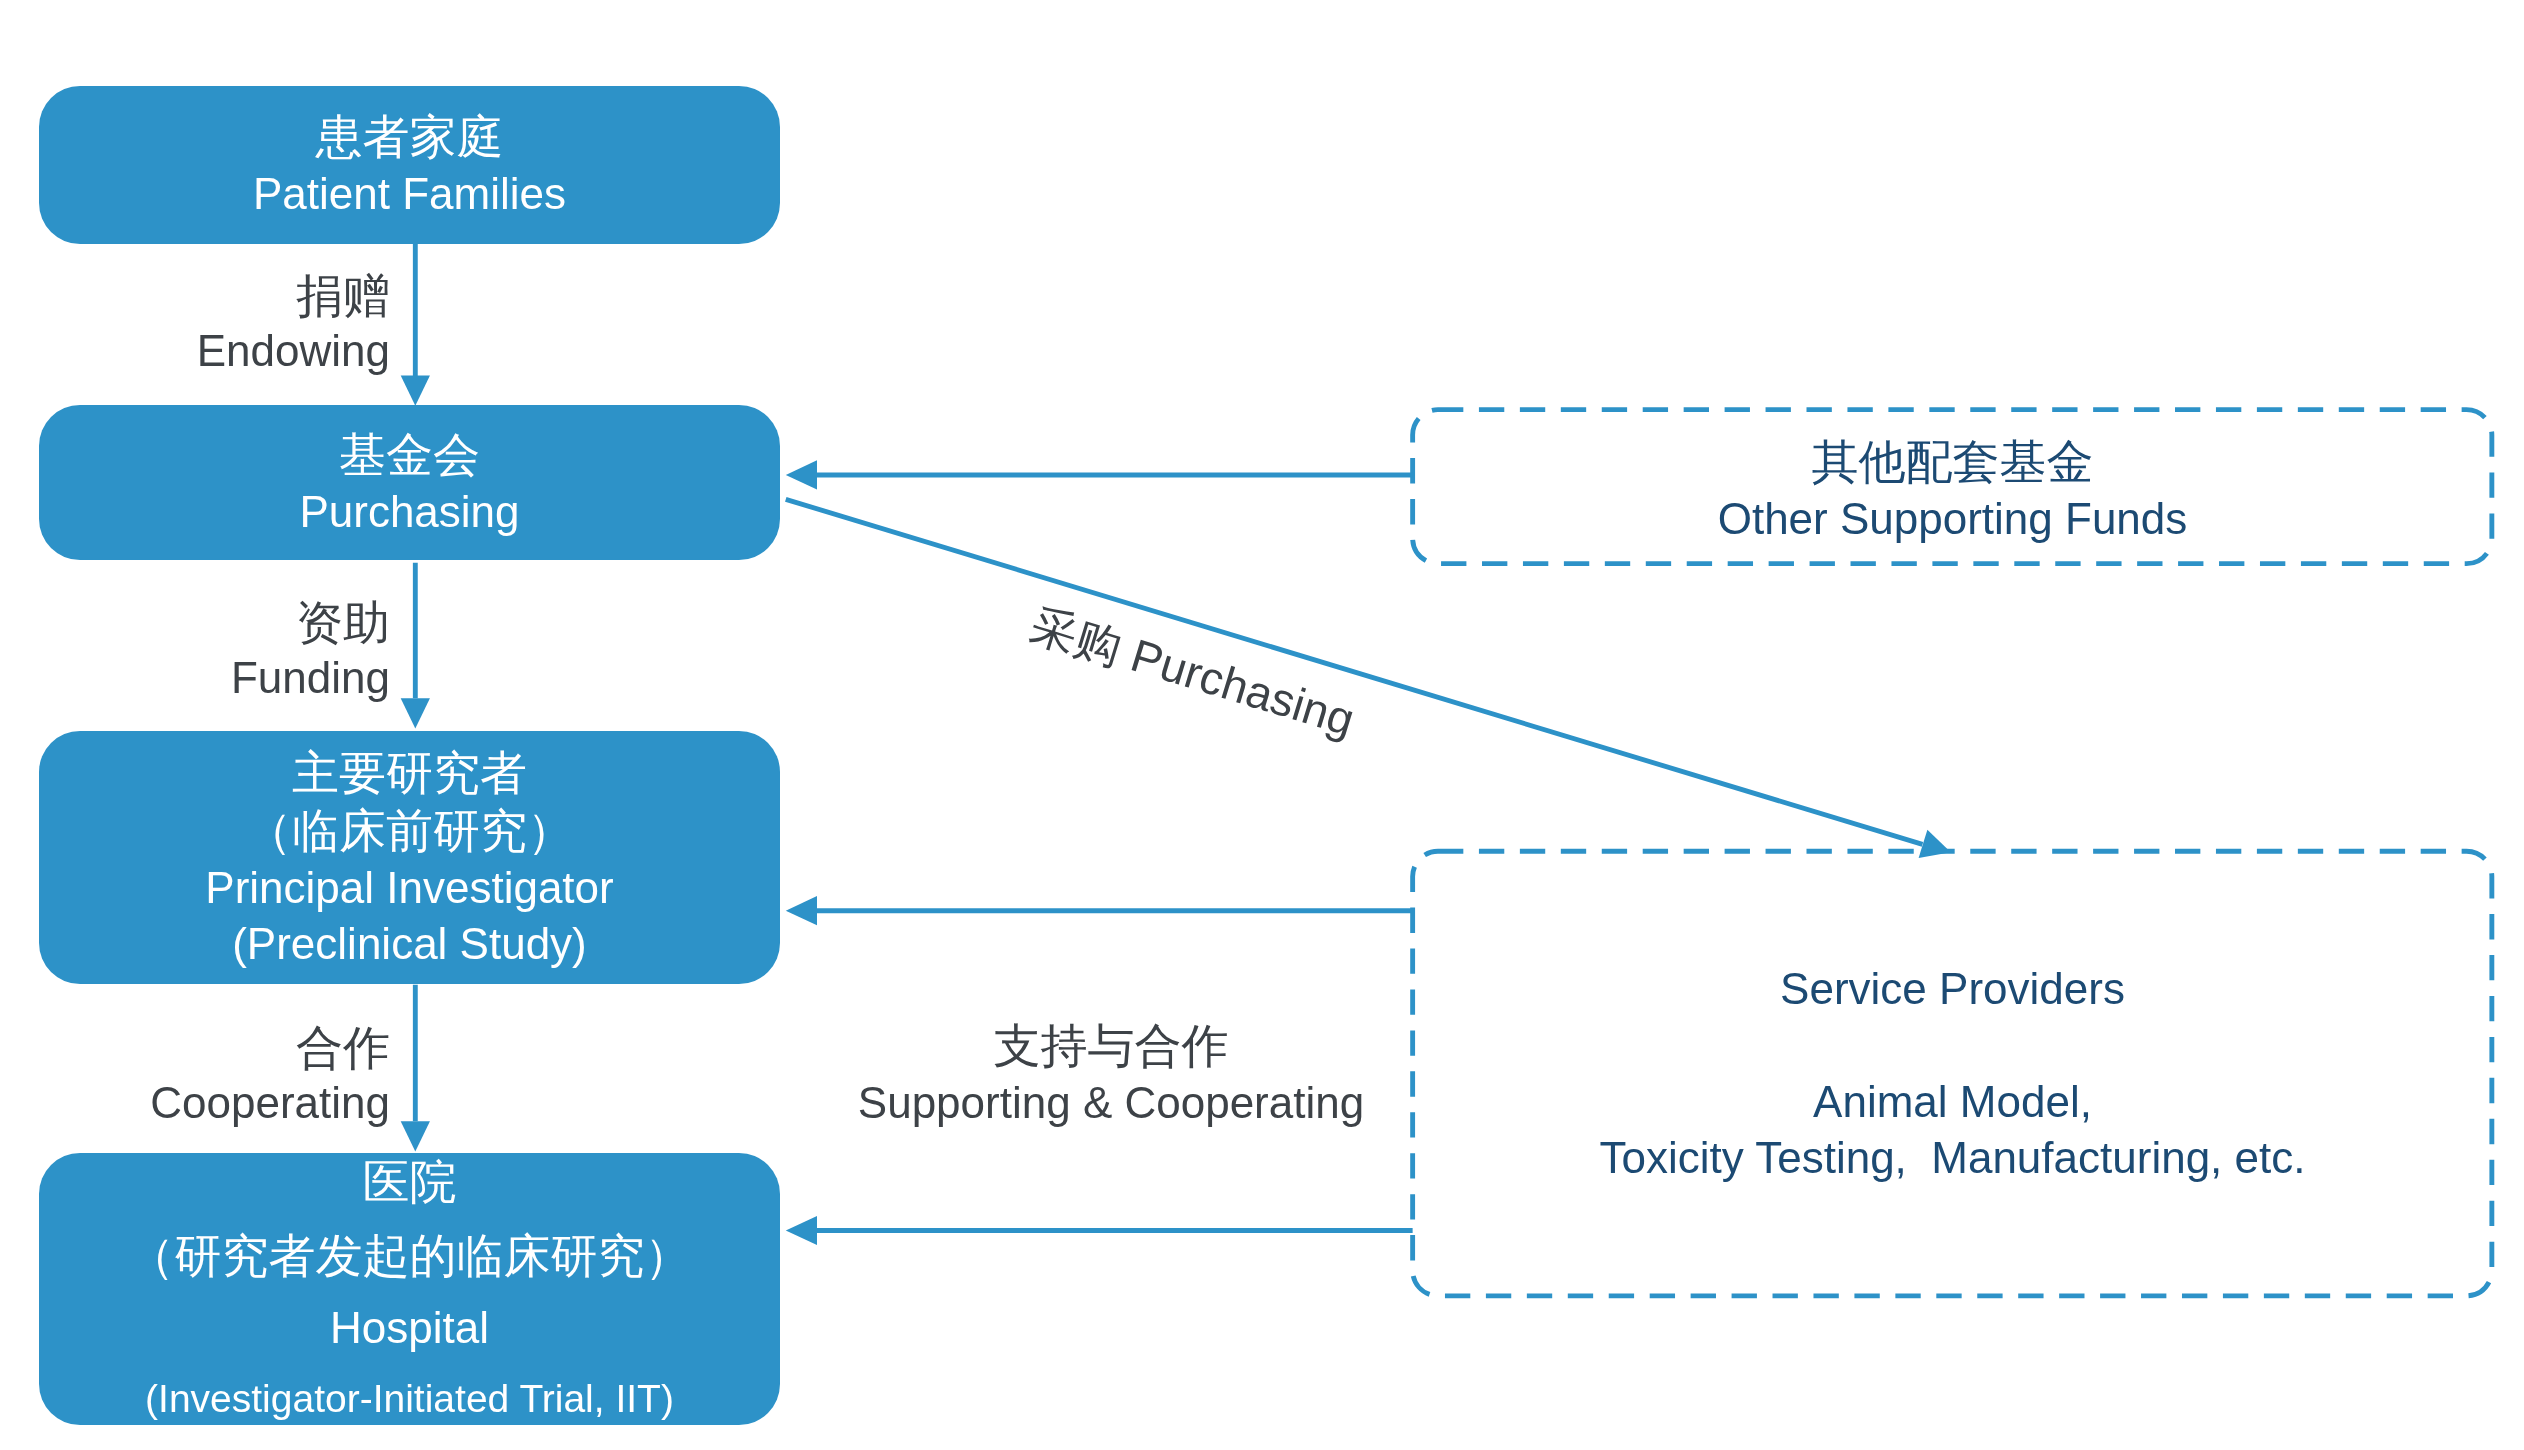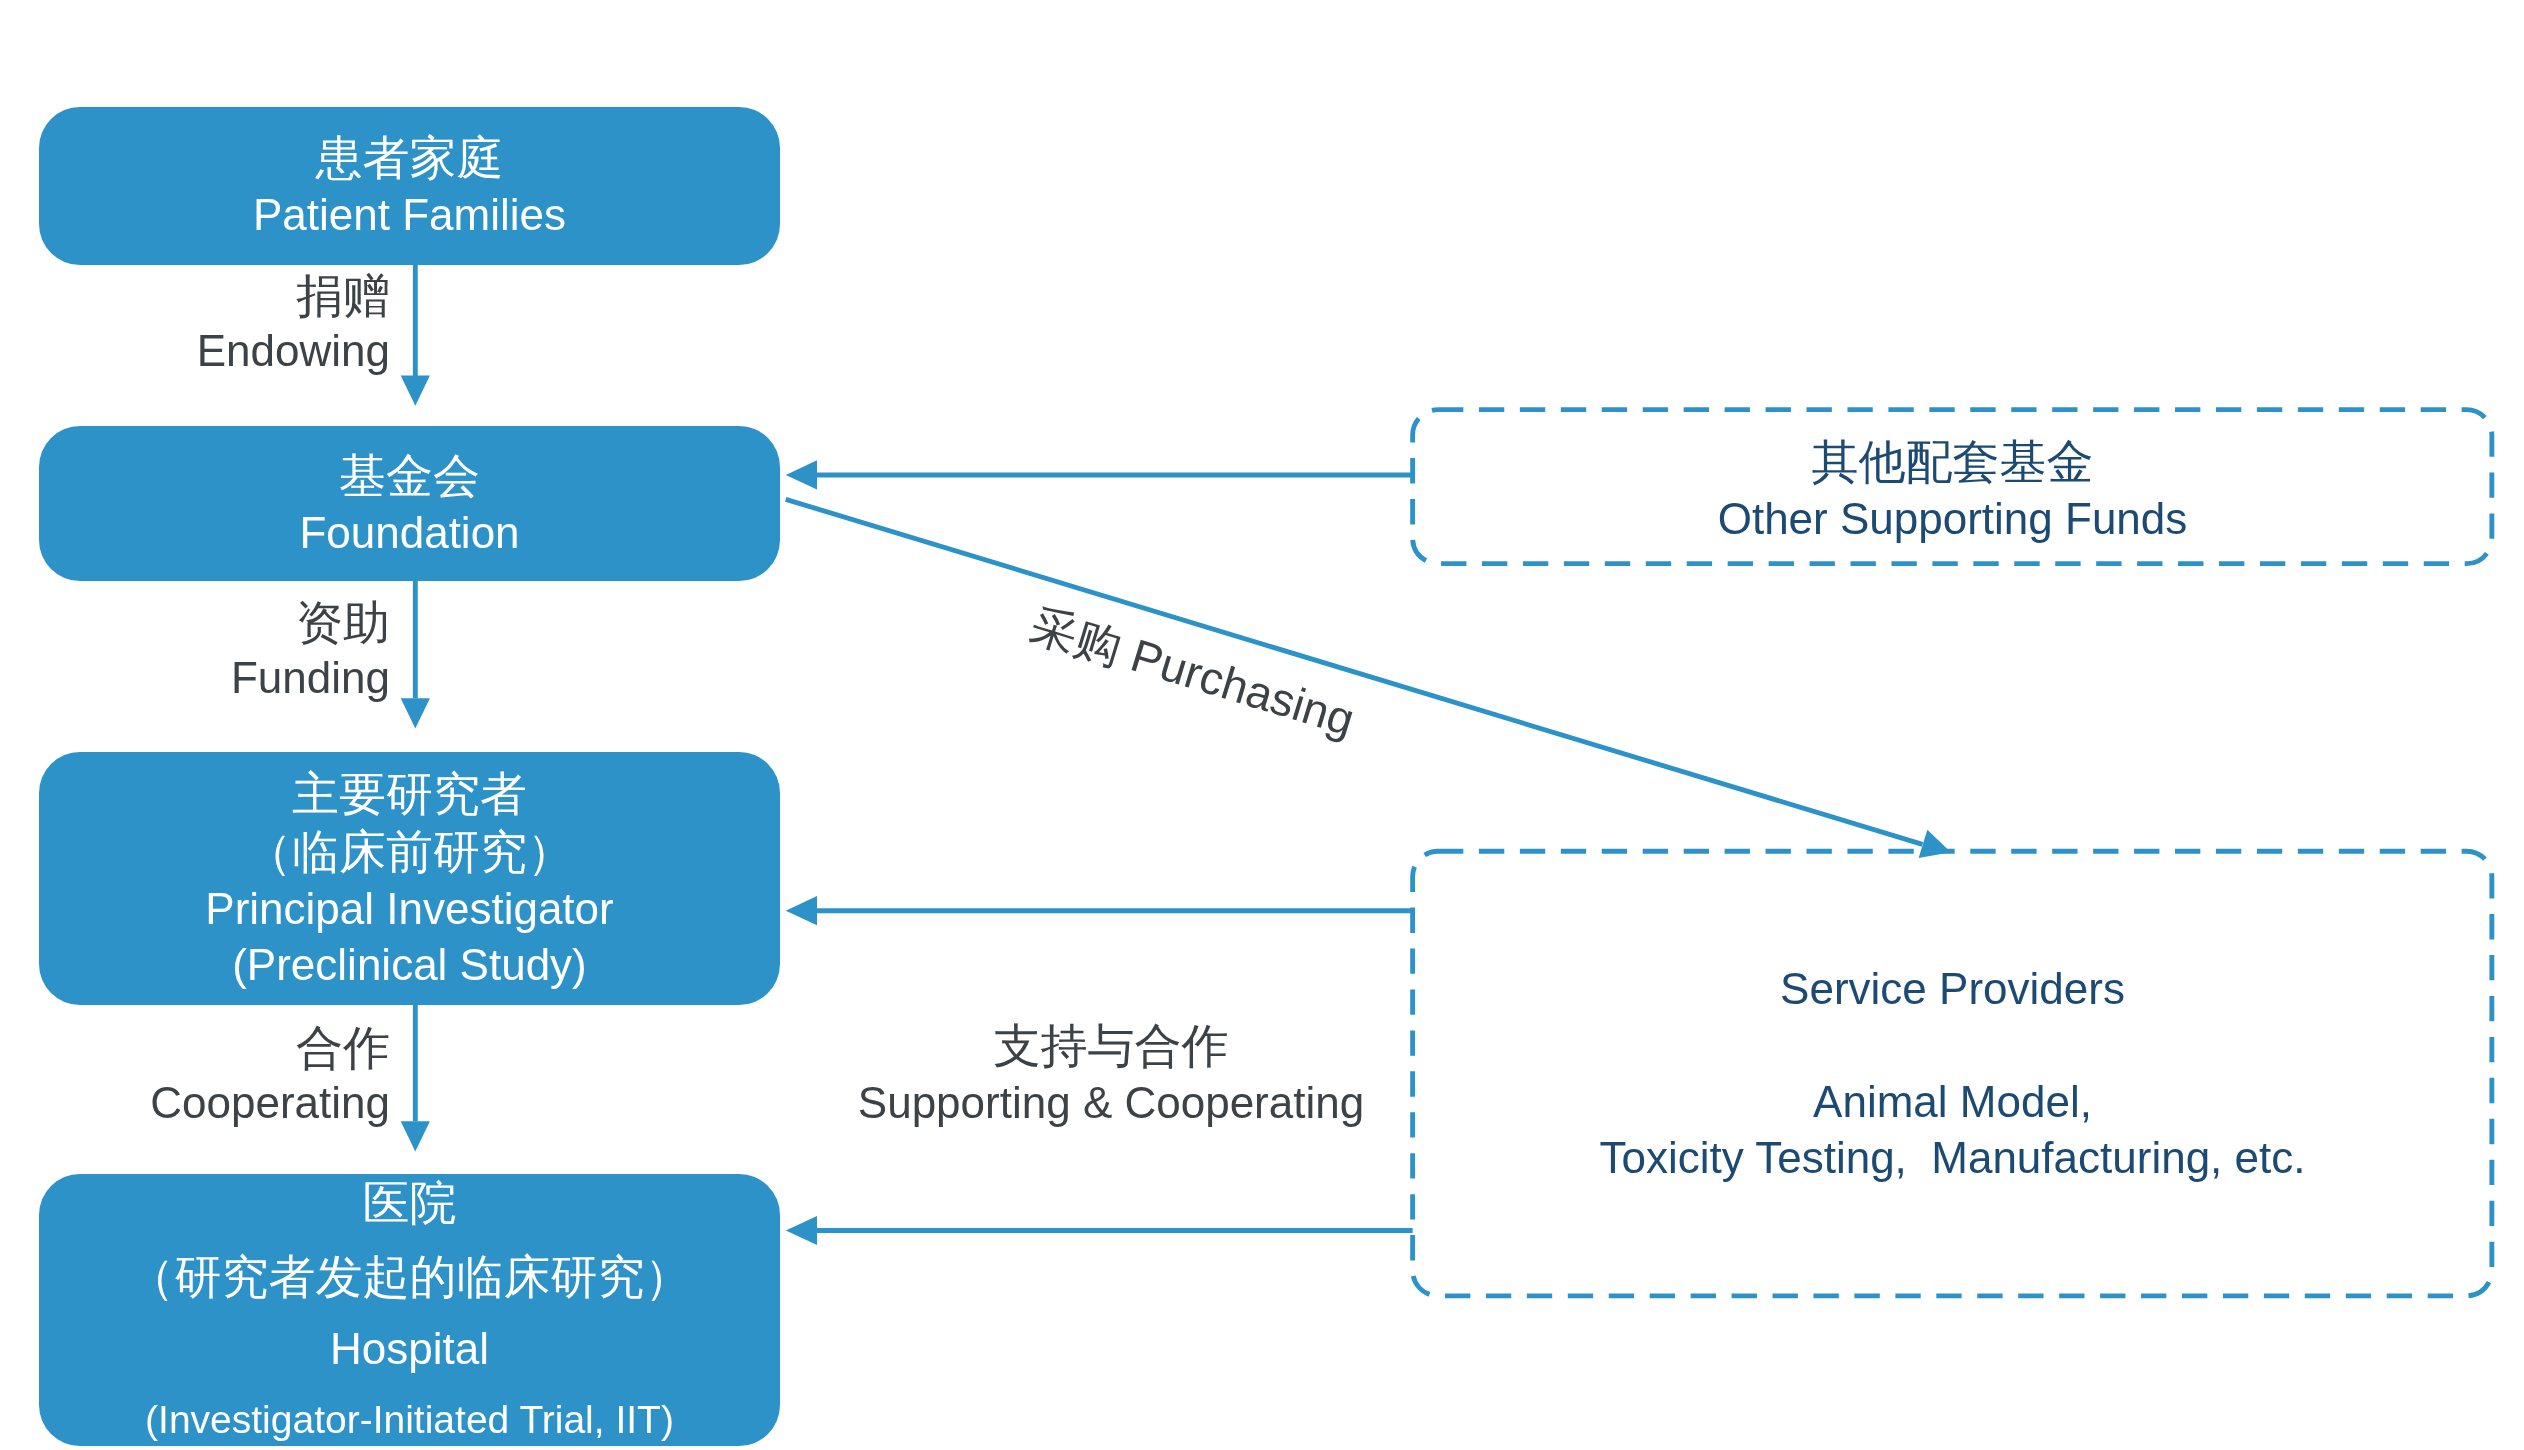--- a/index.html
+++ b/index.html
@@ -36,21 +36,20 @@
     left: 39px;
     width: 741px;
     background: var(--blue);
     border-radius: 41px;
     color: #ffffff;
     display: flex;
     flex-direction: column;
     justify-content: center;
     align-items: center;
     text-align: center;
-    margin-top: 21px;
   }
   .dashed-node {
     position: absolute;
     left: 1413px;
     width: 1079px;
     color: var(--navy);
     display: flex;
     flex-direction: column;
     justify-content: center;
     align-items: center;
@@ -121,21 +120,21 @@
     <polygon class="arrow-head" points="838,1247 838,1277 806,1262"></polygon>
   </svg>
 
   <div class="node" style="top:86px; height:158px;">
     <div class="zh">患者家庭</div>
     <div class="en">Patient Families</div>
   </div>
 
   <div class="node" style="top:405px; height:155px;">
     <div class="zh">基金会</div>
-    <div class="en">Foundation</div>
+    <div class="en">Purchasing</div>
   </div>
 
   <div class="node" style="top:731px; height:253px;">
     <div class="zh">主要研究者</div>
     <div class="zh">（临床前研究）</div>
     <div class="en">Principal Investigator</div>
     <div class="en">(Preclinical Study)</div>
   </div>
 
   <div class="node" style="top:1153px; height:272px;justify-content:space-between;">

